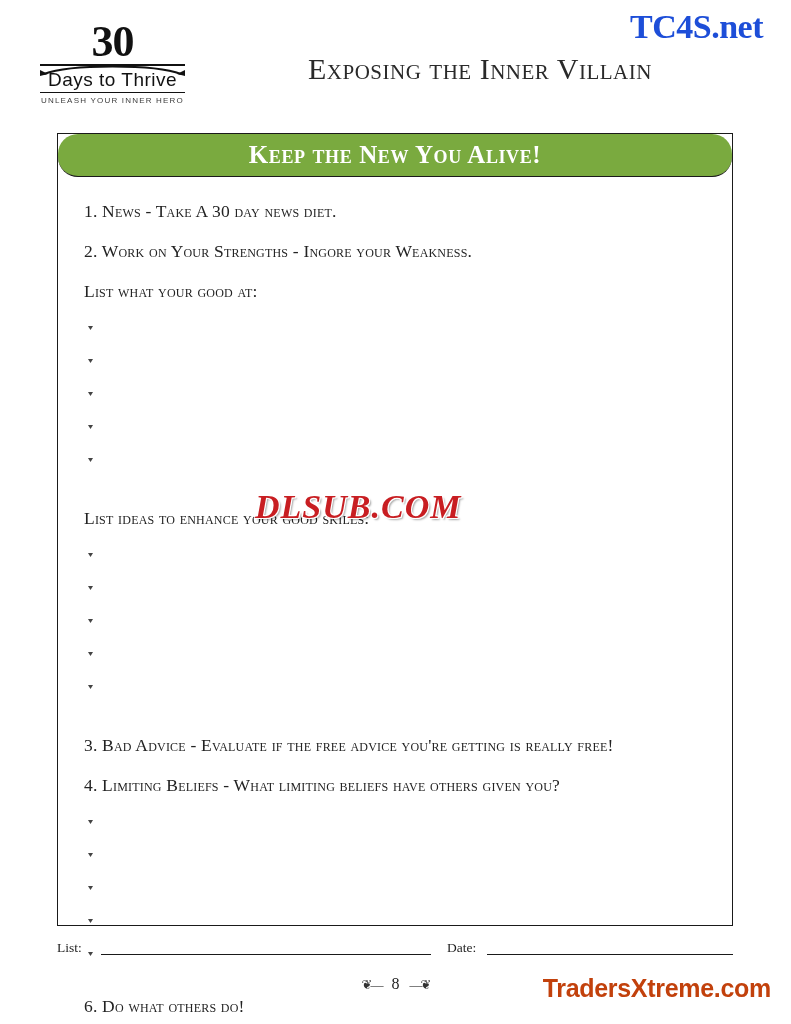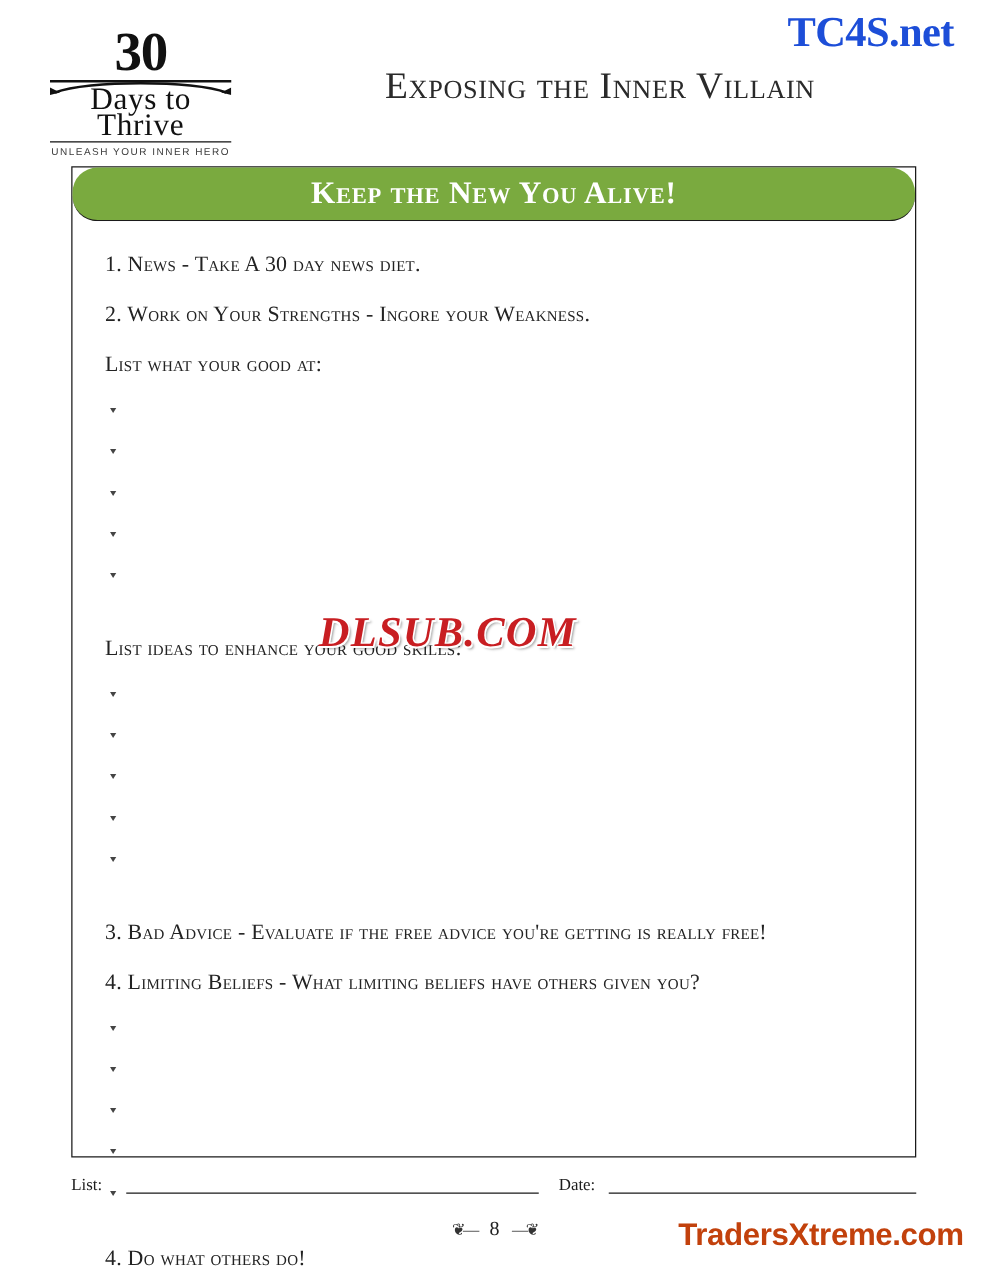--- a/index.html
+++ b/index.html
@@ -44,22 +44,22 @@
     line-height: 40px;
     letter-spacing: -1px;
   }
   .logo-rule {
     width: 100%;
     height: 2px;
     background: #111;
     margin: 2px 0 3px 0;
   }
   .logo-days {
-    font-family: Liberation Serif, serif;
-    font-size: 25px;
+    font-family: Liberation Sans, sans-serif;
+    font-size: 19px;
     line-height: 21px;
     letter-spacing: 0.5px;
   }
   .logo-rule2 {
     width: 100%;
     height: 1px;
     background: #111;
     margin: 2px 0 3px 0;
   }
   .logo-tag {
@@ -353,21 +353,21 @@
           <span class="bullet-rule"></span>
         </div>
         <div class="bullet-row">
           <span class="bullet-glyph">▾</span>
           <span class="bullet-rule"></span>
         </div>
       </div>
 
       <div class="spacer-sm"></div>
 
-      <div class="line-item">4. Do what others do!</div>
+      <div class="line-item">6. Do what others do!</div>
 
     </div>
   </div>
 
   <div class="watermark">DLSUB.COM</div>
 
   <div class="footer">
     <div class="sig-row">
       <span class="sig-label-name">List:</span>
       <span class="sig-line-name"></span>

